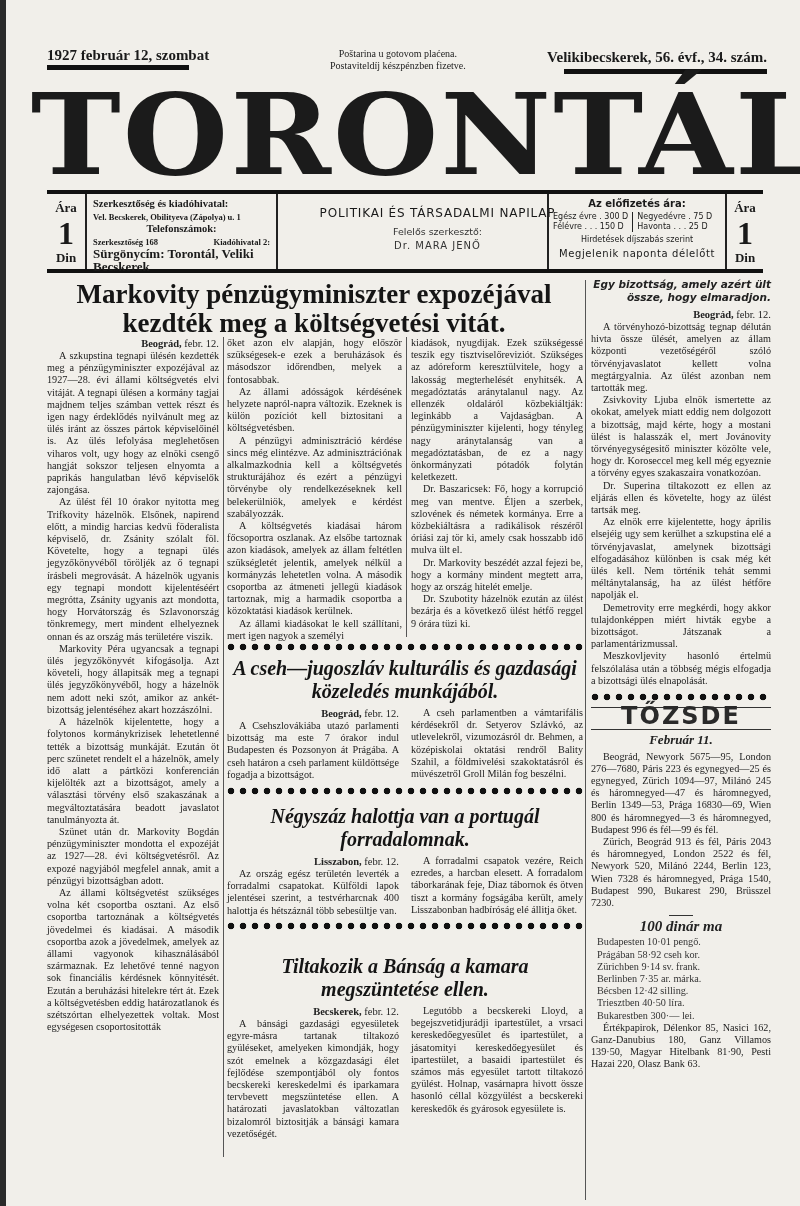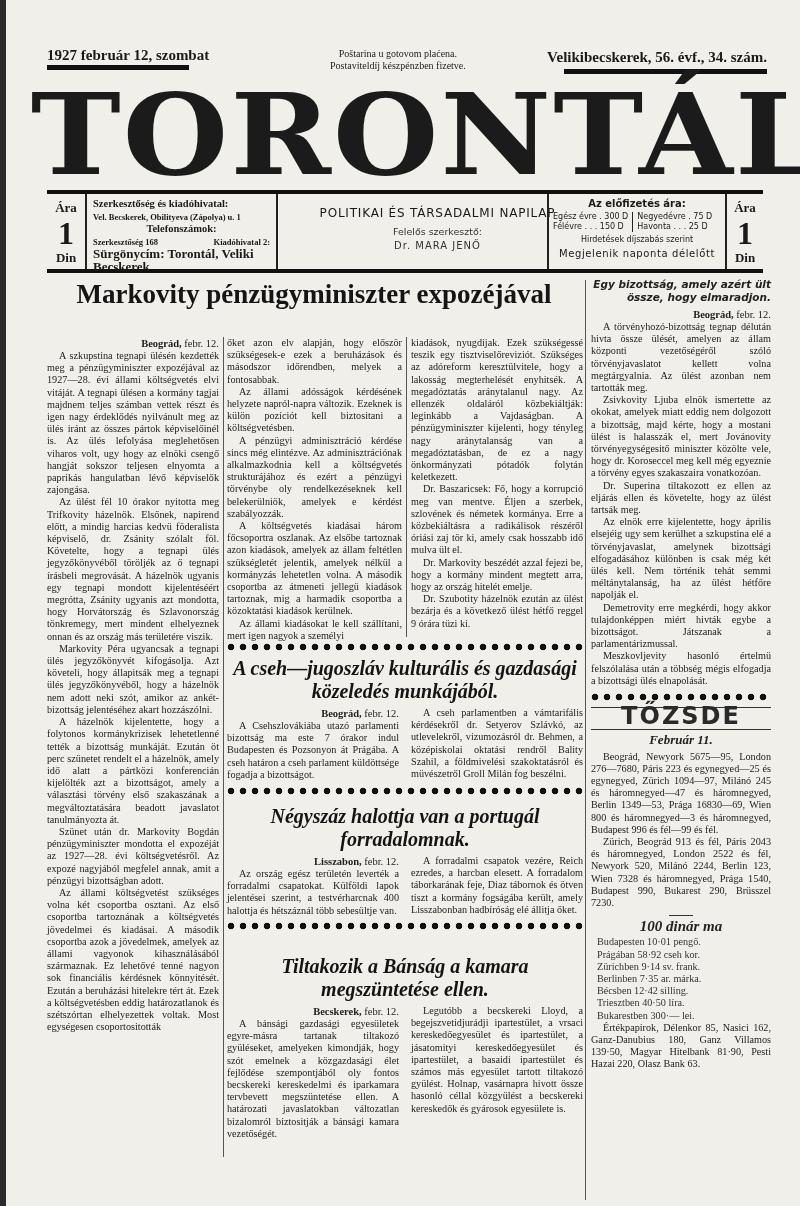--- a/index.html
+++ b/index.html
@@ -121,20 +121,21 @@
     </div>
     <div class="ib-cell price-right">
       <div class="price-label">Ára</div>
       <div class="price-num">1</div>
       <div class="price-unit">Din</div>
     </div>
   </div>
 
   <div class="main-head">
     <div>Markovity pénzügyminiszter expozéjával</div>
+    <div>kezdték meg a költségvetési vitát.</div>
   </div>
 
   <div class="col-rule" style="left:585px;top:280px;height:920px"></div>
   <div class="col-rule" style="left:223px;top:337px;height:820px"></div>
   <div class="col-rule" style="left:406px;top:337px;height:300px"></div>
 
   <div class="col1 txt">
     <div class="dateline"><b>Beográd,</b> <span>febr. 12.</span></div>
     <p>A szkupstina tegnapi ülésén kezdették meg a pénzügyminiszter expozéjával az 1927—28. évi állami költségvetés elvi vitáját. A tegnapi ülésen a kormány tagjai majdnem teljes számban vettek részt és igen nagy érdeklődés nyilvánult meg az ülés iránt az összes pártok képviselőinél is. Az ülés lefolyása meglehetősen viharos volt, ugy hogy az elnöki csengő hangját sokszor teljesen elnyomta a paprikás hangulatban lévő képviselők zajongása.</p>
     <p>Az ülést fél 10 órakor nyitotta meg Trifkovity házelnök. Elsőnek, napirend előtt, a mindig harcias kedvü föderalista képviselő, dr. Zsánity szólalt föl. Követelte, hogy a tegnapi ülés jegyzőkönyvéből töröljék az ő tegnapi írásbeli megrovását. A házelnök ugyanis egy tegnapi mondott kijelentéséért megrótta, Zsánity ugyanis azt mondotta, hogy Horvátország és Szlavonország tönkremegy, mert mindent elhelyeznek onnan és az ország más területére viszik.</p>

